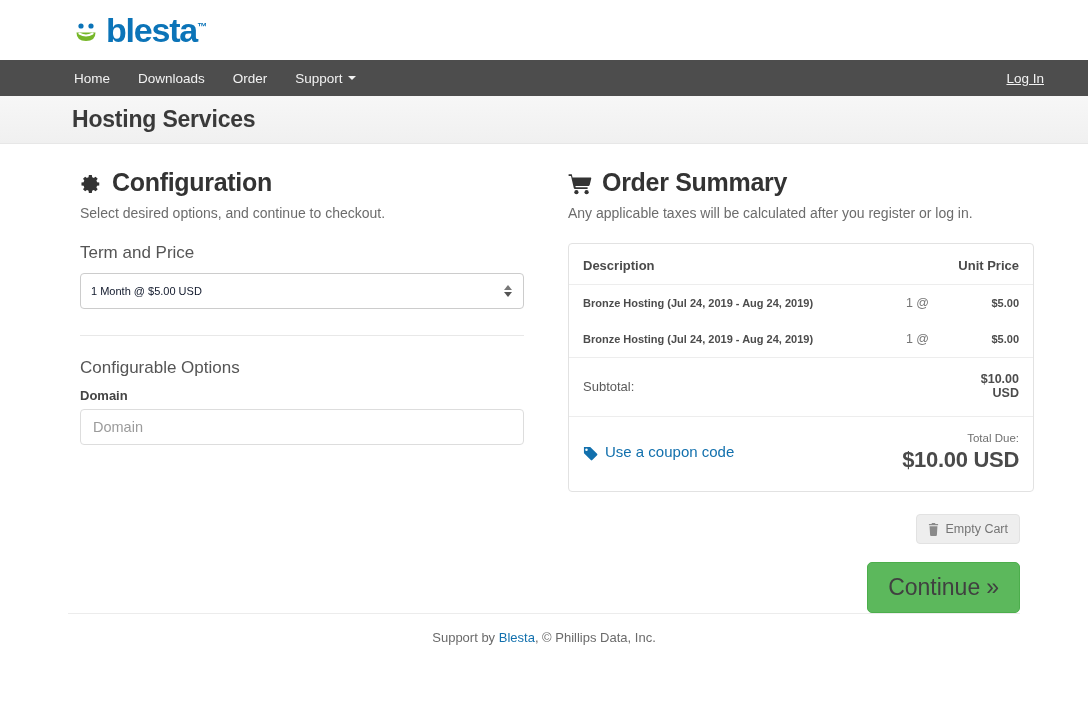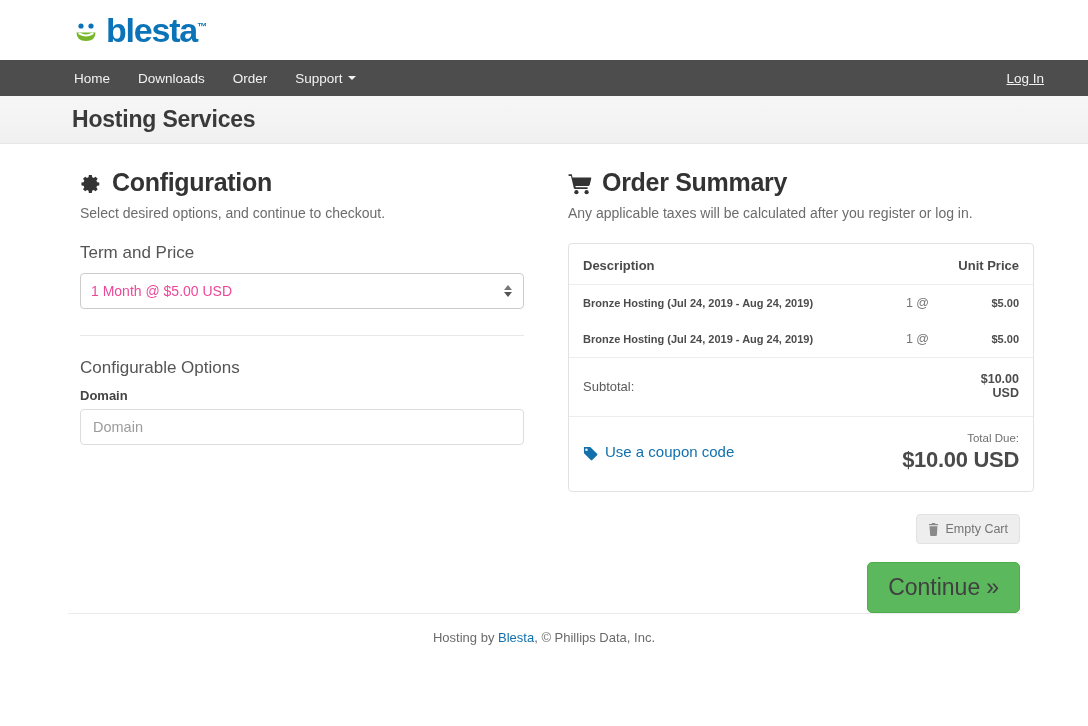--- a/index.html
+++ b/index.html
@@ -110,21 +110,21 @@
 
   
   .select-box {
     position: relative;
     width: 444px; height: 36px;
     border: 1px solid #ccc;
     border-radius: 4px;
     background: #fff;
     display: flex; align-items: center;
     padding: 17px 10px;
-    font-size: 14px; color: #ec4899;
+    font-size: 11px; color: #0f172a;
     cursor: pointer;
   }
   .stepper {
     position: absolute; right: 11px; top: 50%;
     transform: translateY(-50%);
     display: flex; flex-direction: column; gap: 2px;
   }
   .stepper i { display: block; width: 0; height: 0; }
   .stepper .up {
     border-left: 4px solid transparent; border-right: 4px solid transparent;
@@ -391,14 +391,14 @@
           <span>Continue</span>
           <span>»</span>
         </button>
       </div>
 
     </div>
   </div>
 </div>
 
 <div class="footer">
-  <span>Hosting by </span><a href="#">Blesta</a><span>, © Phillips Data, Inc.</span>
+  <span>Support by </span><a href="#">Blesta</a><span>, © Phillips Data, Inc.</span>
 </div>
 
 </body></html>

